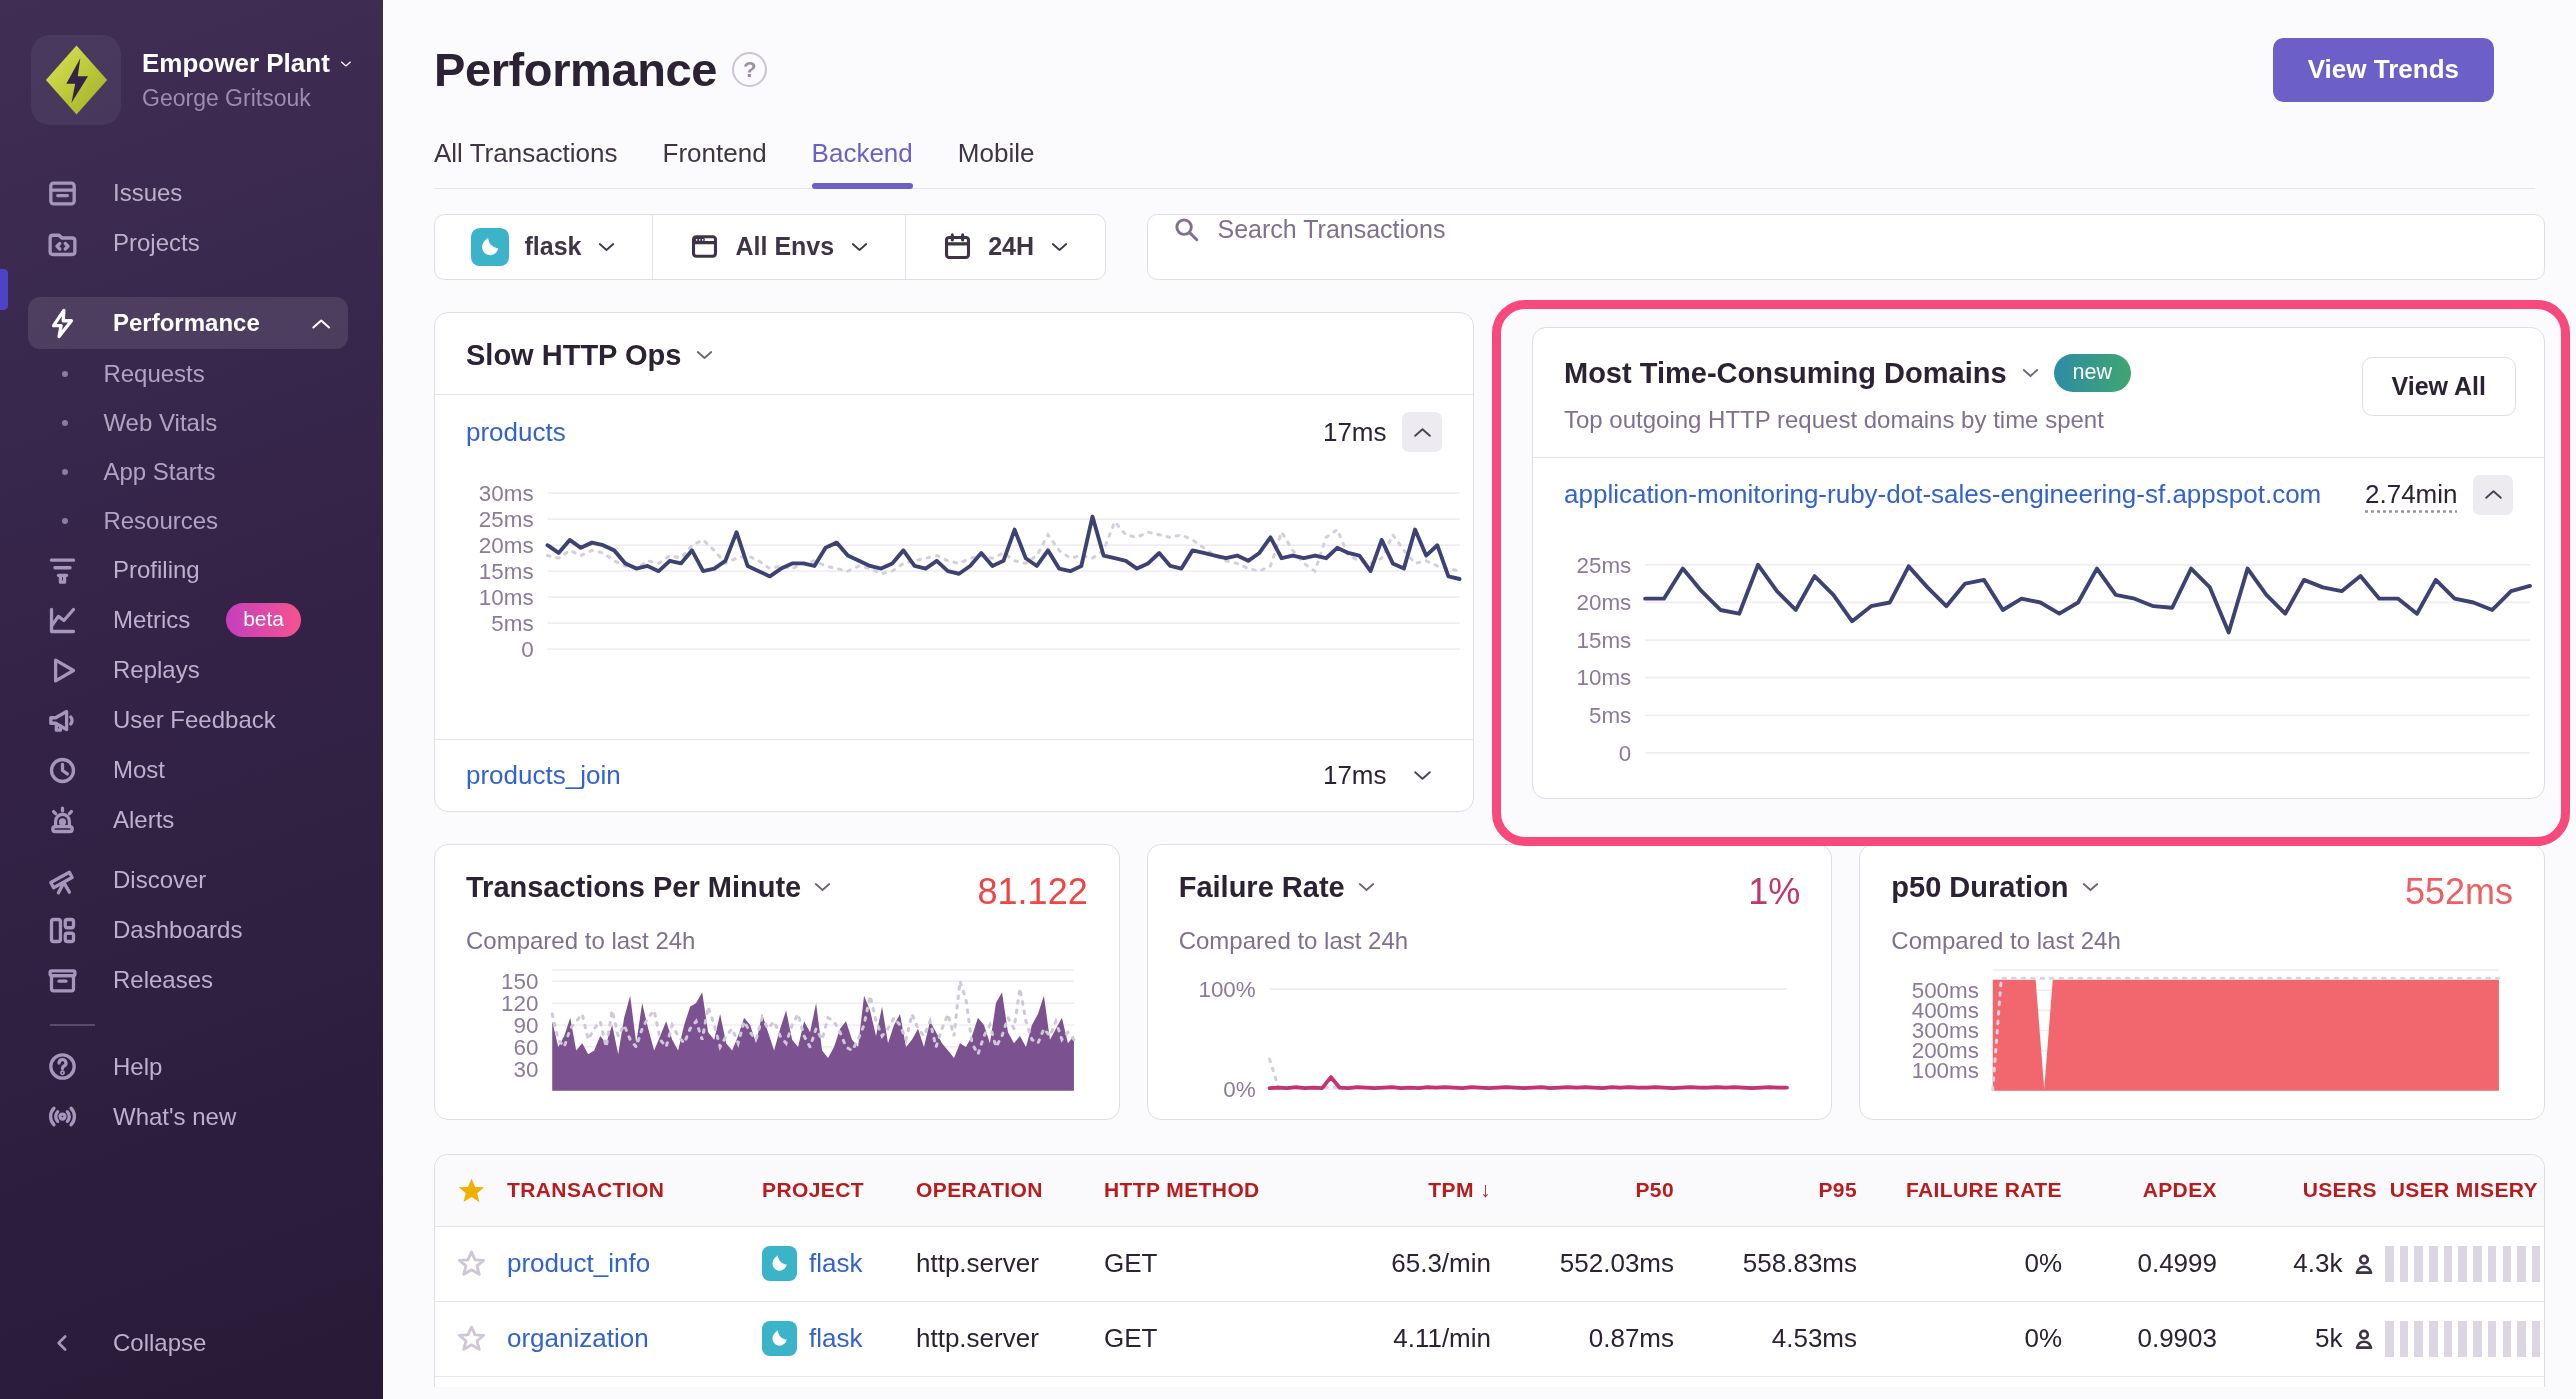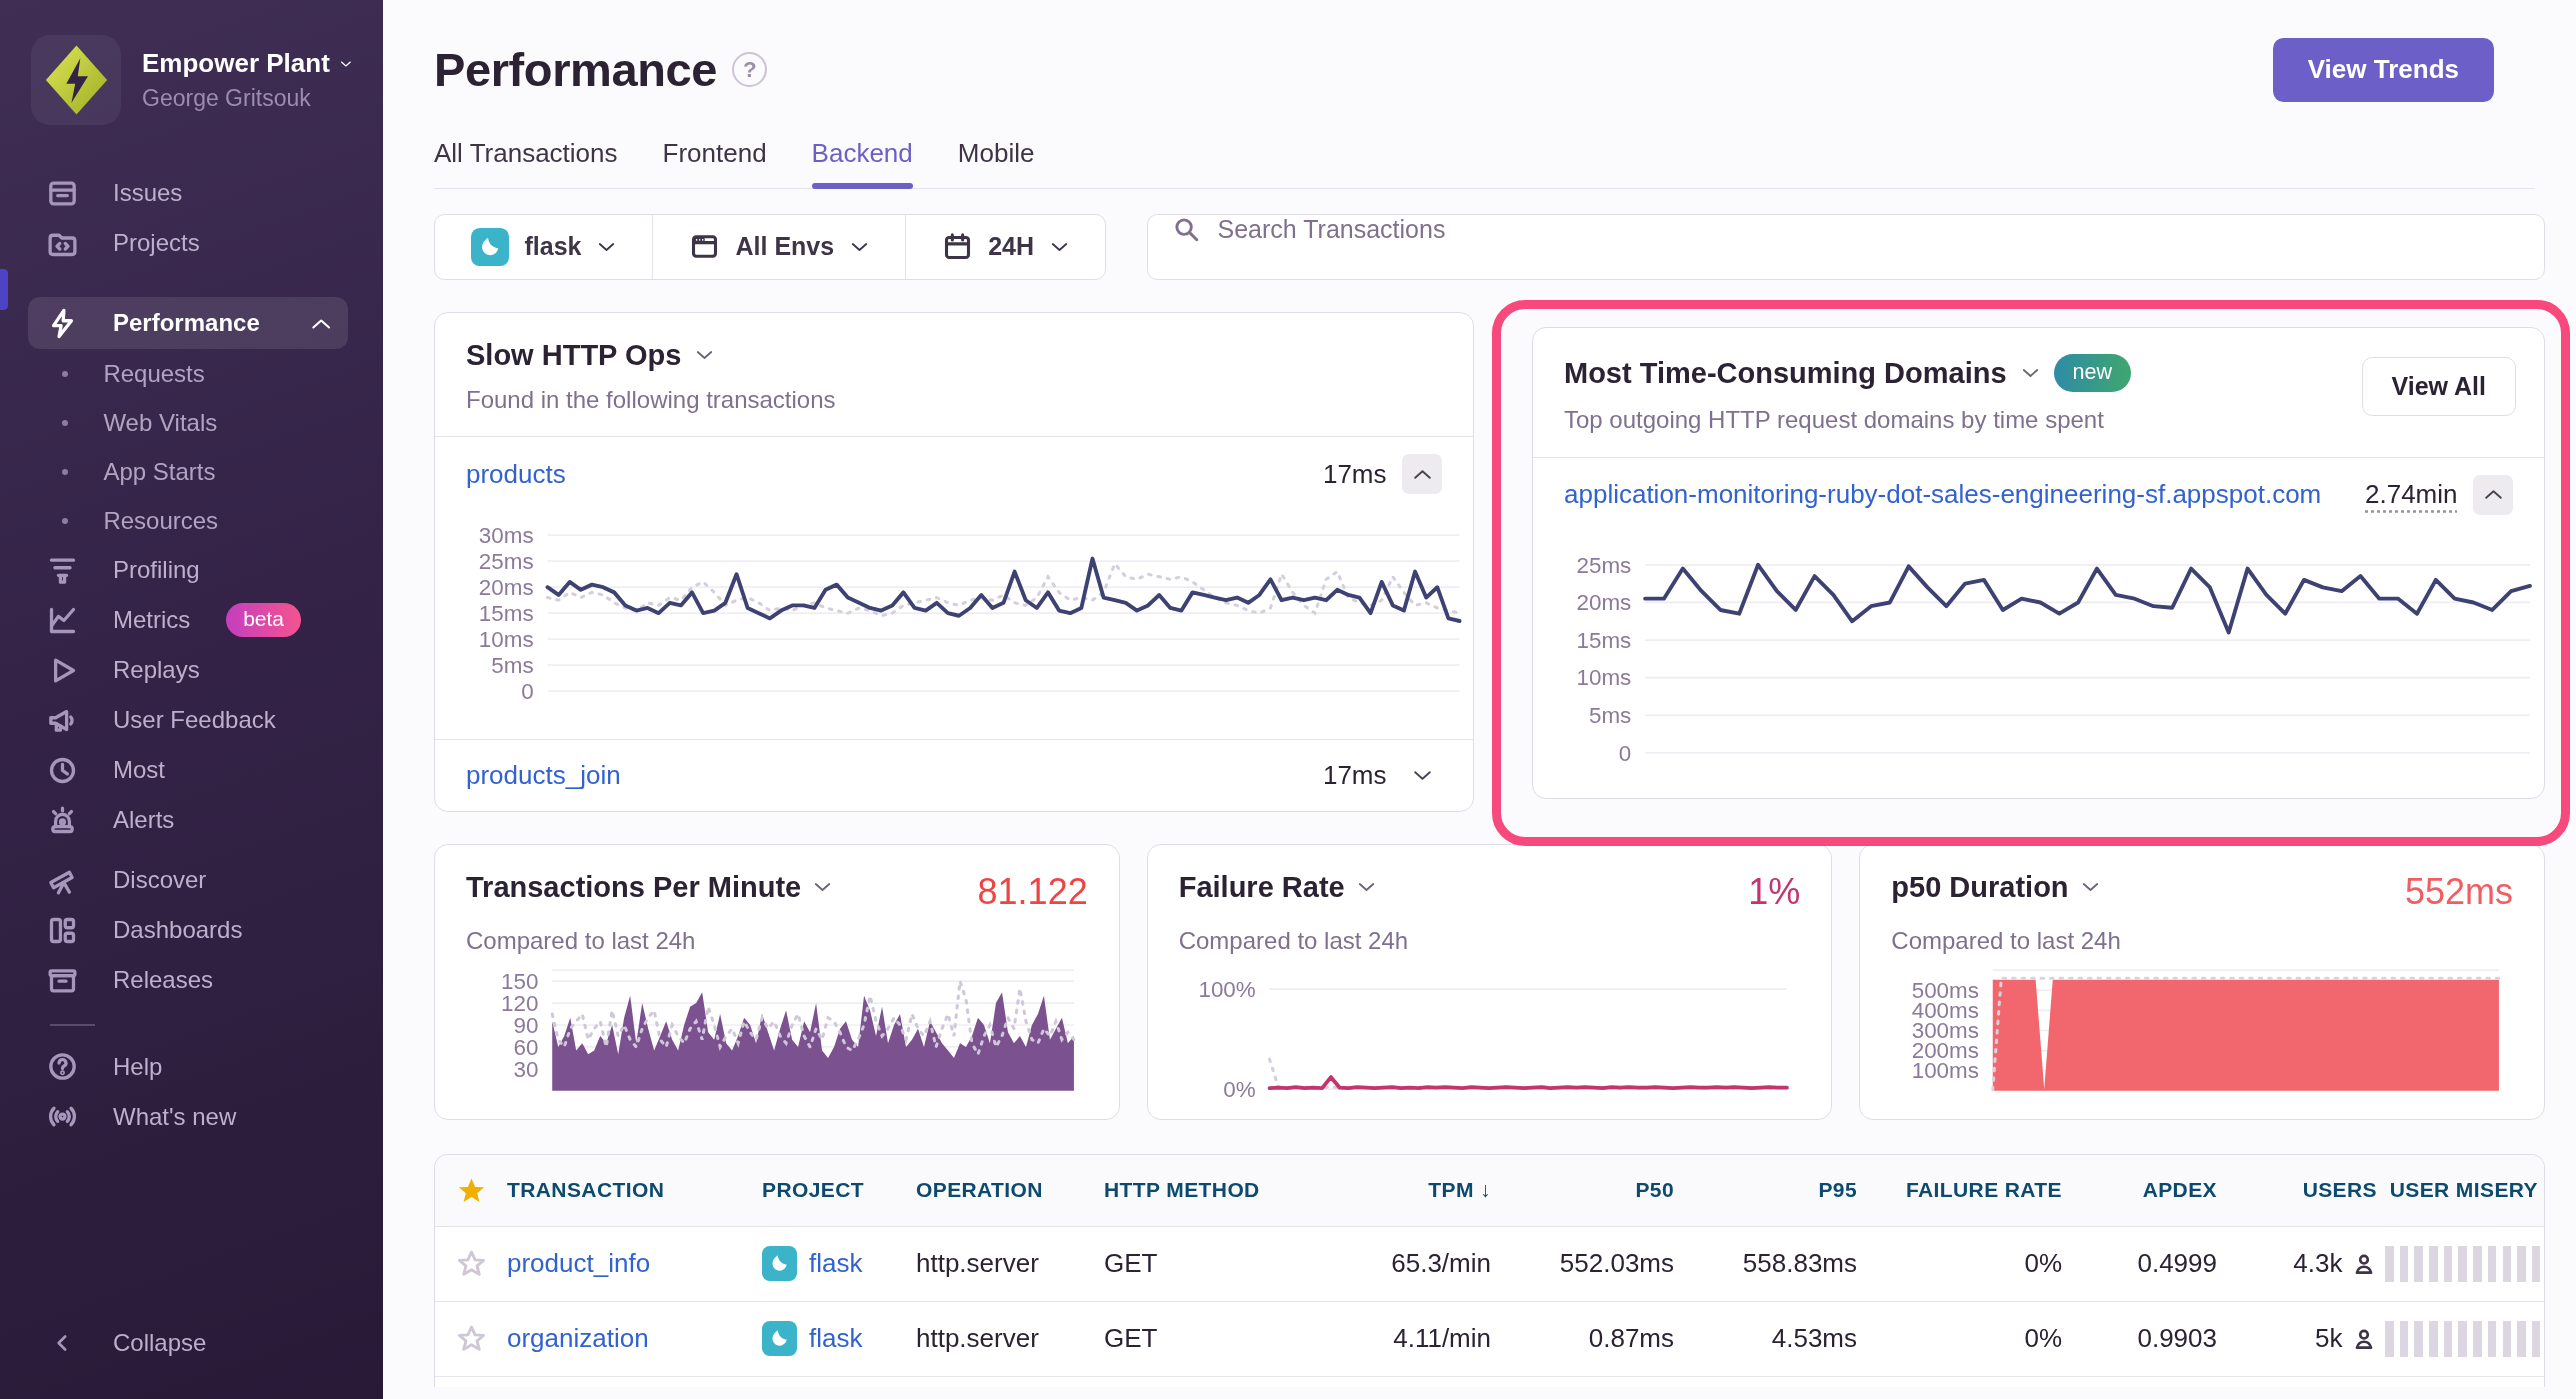--- a/index.html
+++ b/index.html
@@ -80,21 +80,21 @@
   .sm-title-row { display:flex; align-items:flex-start; }
   .sm-title { font-size:29px; font-weight:700; display:flex; align-items:center; gap:12px; }
   .sm-value { margin-left:auto; font-size:36px; font-weight:500; }
   .v-purple { color:#ef4444; } .v-pink { color:#C2356E; } .v-red { color:#EF5E63; }
   .chart-sm { flex:1 1 auto; position:relative; margin-top:8.6px; }
 
   
   .table-card { margin-top:34px; overflow:hidden; border-bottom:none; border-radius:14px 14px 0 0; }
   .t-grid { display:grid; grid-template-columns:72px 255px 154px 188px 221px 173px 183px 183px 205px 155px 160px 161px; align-items:center; }
   .t-head { background:#FAF9FB; border-bottom:1.7px solid #E7E1EC; height:72px; }
-  .t-head > div { font-size:21px; font-weight:700; color:#0c4a6e; letter-spacing:0.4px; }
+  .t-head > div { font-size:21px; font-weight:700; color:#b91c1c; letter-spacing:0.4px; }
   .t-row { height:75px; border-bottom:1.7px solid #E9E4EE; font-size:26px; background:#fff; }
   .num { text-align:right; padding-right:7px; }
   .cell-star { display:flex; justify-content:center; }
   .proj-cell { display:flex; align-items:center; gap:12px; }
   .proj-chip { width:35px; height:35px; border-radius:7.8px; background:#3BB4C9; display:flex; align-items:center; justify-content:center; }
   .users-cell { display:flex; align-items:center; justify-content:flex-end; gap:8.6px; padding-right:7px; }
   .misery { width:155px; height:36px; justify-self:end; margin-right:5.2px;
     background:repeating-linear-gradient(90deg,#DBD6E1 0 8.6px,transparent 8.6px 14.7px); }
   .t-stub { height:10.4px; background:#fff; }
 
@@ -370,21 +370,20 @@
         <div class="card card-slow">
           <div class="card-head">
             <div class="card-title">
                 <span>Slow HTTP Ops</span>
               <span class="chev">
                   <svg class="outline" width="19" height="12" viewBox="0 0 24 16" stroke="#6E6276">
                     <path d="M3 4l9 8 9-8"></path>
                   </svg>
                 </span>
             </div>
-            <div class="card-sub">Found in the following transactions</div>
           </div>
           <div class="tx-row">
             <a class="link">products</a>
             <span class="tx-val">17ms</span>
             <span class="mini-btn boxed">
                 <svg class="outline" width="21" height="13" viewBox="0 0 24 16" stroke="#4b4354">
                   <path d="M3 12l9-8 9 8"></path>
                 </svg>
               </span>
           </div>

